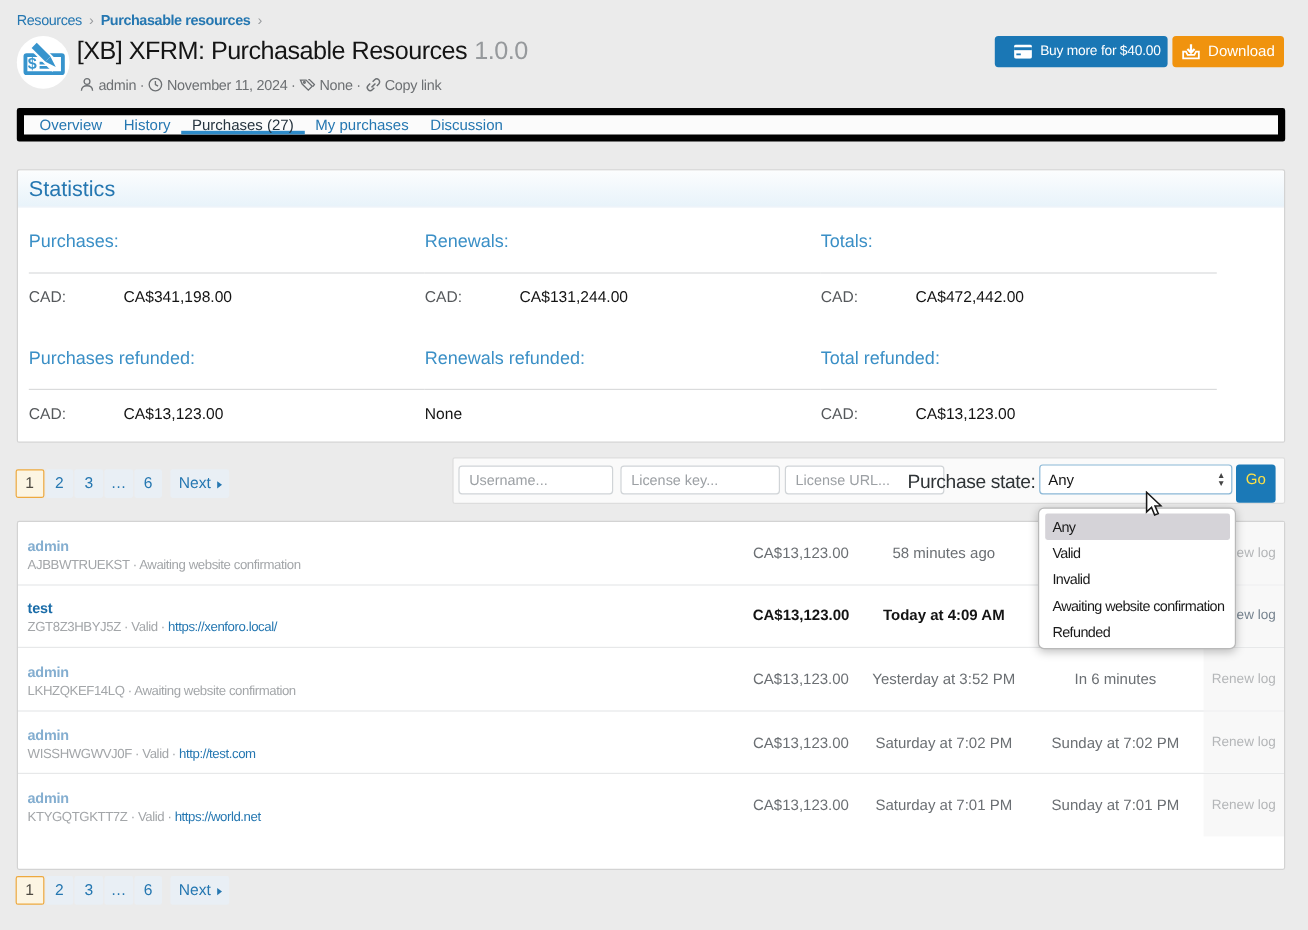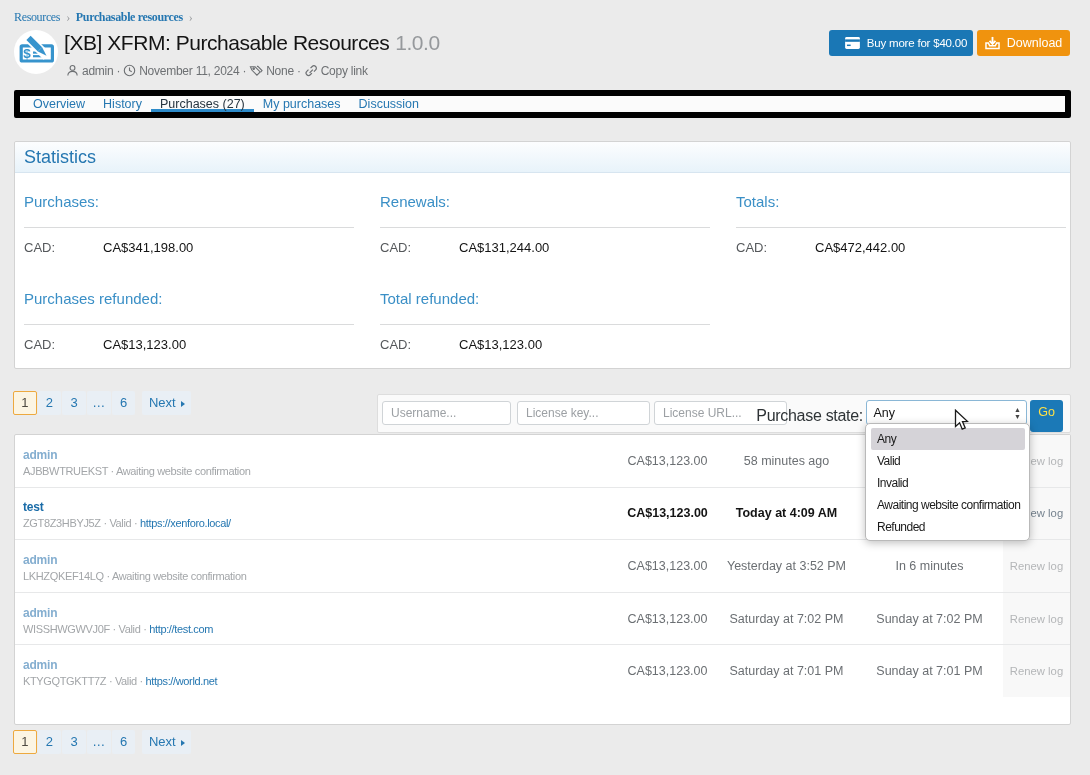--- a/index.html
+++ b/index.html
@@ -9,21 +9,21 @@
   font-family:"Liberation Sans", sans-serif;
   font-size:13px;
   color:#141414;
   position:relative;
   overflow:hidden;
 }
 a { text-decoration:none; color:#2577b1; }
 .abs { position:absolute; }
 
 
-.crumbs { left:14px; top:10px; font-size:12px; letter-spacing:-0.35px; color:#2577b1;font-family:Liberation Serif, serif; }
+.crumbs { left:14px; top:10px; font-size:12px; letter-spacing:-0.35px; color:#2577b1; }
 .crumbs .sep { color:#999b9e; margin:0 6px; font-size:12px; }
 .crumbs b { font-weight:bold; }
 
 
 .avatar { left:14px; top:30px; width:44px; height:44px; border-radius:50%; background:#fff; }
 .title { left:64px; top:31px; font-size:21px; font-weight:normal; color:#141414; white-space:nowrap; letter-spacing:-0.45px;}
 .title .ver { color:#96999c; margin-left:6px; }
 
 
 .meta { left:66px; top:64px; color:#6d7073; font-size:12px; letter-spacing:-0.25px; }
@@ -42,41 +42,41 @@
   border:6px solid #000000; border-radius:2px; display:flex; align-items:stretch; }
 .tabbar .tab { color:#2577b1; padding:0 9px; display:flex; align-items:center; font-size:12.5px; }
 .tabbar .tab:first-child { padding-left:13px; }
 .tabbar .tab.sel { color:#26343f; border-bottom:3px solid #2e8bc9; padding-top:3px; }
 
 
 .stats { left:14px; top:141px; width:1057px; height:228px; background:#fff;
   border:1px solid #d3d3d3; border-radius:2px; }
 .stats-h { height:31px; background:linear-gradient(#fcfdfe,#e8f3fa); border-bottom:1px solid #d7e5f0;
   color:#2577b1; font-size:18px; line-height:30px; padding-left:9px; border-radius:2px 2px 0 0;}
-.stats-grid { display:grid; grid-template-columns:330px 330px 330px; column-gap:26px; padding-left:9px; }
+.stats-grid { display:grid; grid-template-columns:330px 330px 330px; padding-left:9px; }
 .s-head { font-size:15px; color:#3a8fc6; line-height:19px; margin-top:19px; padding-bottom:16px;
   border-bottom:1px solid #dadbdc; }
 .s-head.r2 { margin-top:33.5px; }
 .s-row { margin-top:13px; font-size:13px; line-height:14px; }
 .s-row .lbl { display:inline-block; width:79px; color:#55585b; }
 .s-row .amt { color:#141414; }
 
 
 .pagenav { display:flex; }
 .pagenav .pg { width:23.5px; height:24px; background:#e9eff5; color:#2577b1; text-align:center;
   line-height:24px; border-radius:2px; margin-right:1.2px; font-size:13px; }
 .pagenav .pg.cur { background:#fcf5e3; border:1px solid #eda93f; color:#4e4a42; line-height:22px; }
 .pagenav .pg.next { margin-left:6px; padding:0 6.5px; width:auto; }
 .pagenav .arr { display:inline-block; width:0; height:0; border-left:4px solid #2577b1;
   border-top:3.5px solid transparent; border-bottom:3.5px solid transparent; margin-left:5px; }
 .nav-top { left:13px; top:391px; }
 .nav-bot { left:13px; top:730px; }
 
 
-.filter { left:377px; top:394px; width:694px; height:39px; background:#fafafa;
+.filter { left:377px; top:381px; width:694px; height:39px; background:#fafafa;
   border:1px solid #ddd; border-radius:2px; }
 .filter input { position:absolute; top:6px; height:24px; border:1px solid #d0d4d7; border-radius:3px; background:#fff;
   font-family:"Liberation Sans",sans-serif; font-size:12px; padding:0 8px; color:#9ca0a4; }
 .filter .lab { position:absolute; right:207px; top:12px; color:#2e3336; font-size:16px; letter-spacing:-0.3px; white-space:nowrap; }
 .selbox { position:absolute; left:488px; top:5px; width:161px; height:25px; background:#fff; border:1px solid #8ab7d6; border-radius:3px;
   display:flex; align-items:center; padding:0 6.5px; font-size:12.5px; }
 .selbox .ud { position:absolute; right:5px; top:5px; color:#444; font-size:7px; line-height:7px; }
 .btn-go { position:absolute; left:652px; top:5px; width:33px; height:32px; background:#1b79b7; border-radius:3px; color:#fde047;
   text-align:center; line-height:25px; font-size:12.5px; }
 
@@ -176,20 +176,24 @@
     </div>
     <div class="col">
       <div class="s-head">Totals:</div>
       <div class="s-row"><span class="lbl">CAD:</span><span class="amt">CA$472,442.00</span></div>
     </div>
     <div class="col">
       <div class="s-head r2">Purchases refunded:</div>
       <div class="s-row"><span class="lbl">CAD:</span><span class="amt">CA$13,123.00</span></div>
     </div>
     <div class="col">
+      <div class="s-head r2">Renewals refunded:</div>
+      <div class="s-row"><span class="amt">None</span></div>
+    </div>
+    <div class="col">
       <div class="s-head r2">Total refunded:</div>
       <div class="s-row"><span class="lbl">CAD:</span><span class="amt">CA$13,123.00</span></div>
     </div>
   </div>
 </div>
 
 <div class="abs pagenav nav-top">
   <div class="pg cur">1</div>
     <div class="pg">2</div>
     <div class="pg">3</div>

